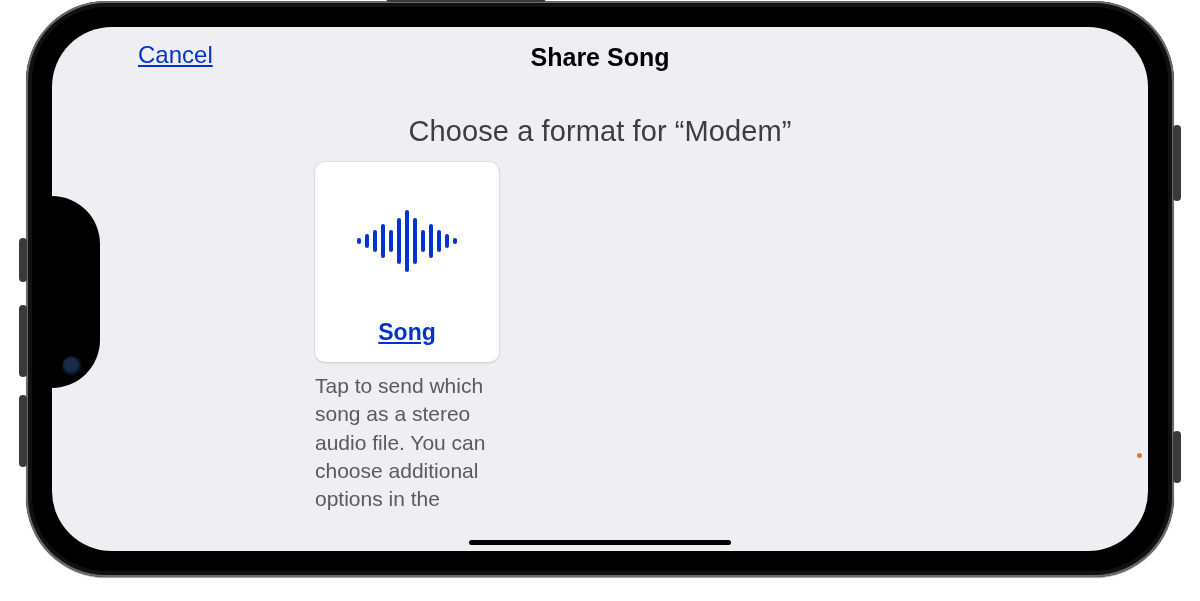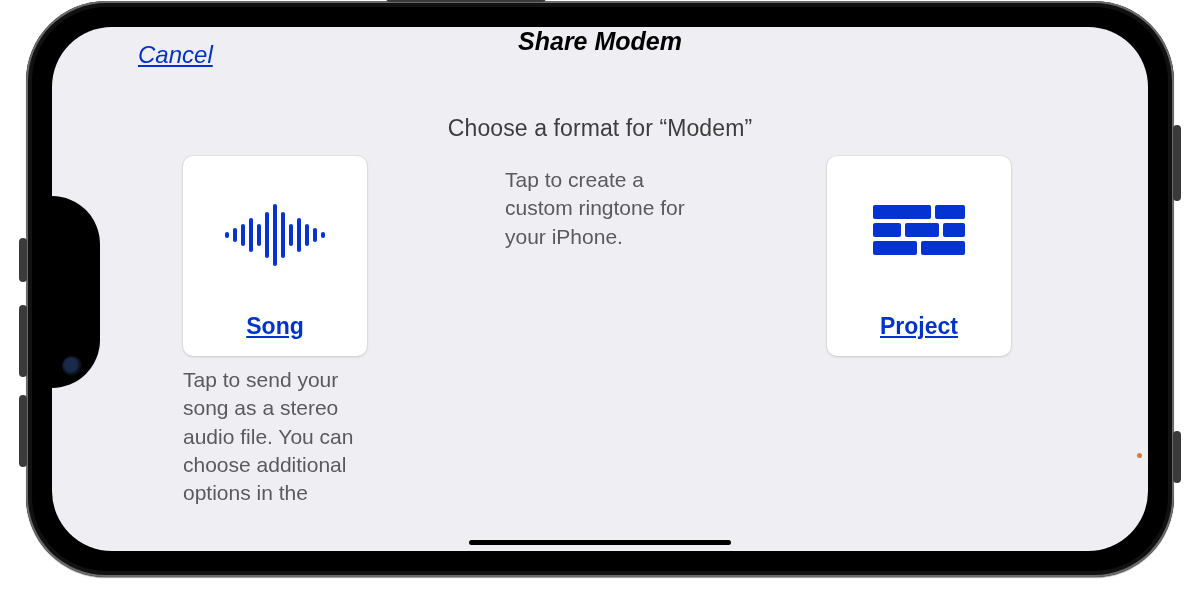--- a/index.html
+++ b/index.html
@@ -62,54 +62,52 @@
   .side-top { left: 360px; top: -7px; width: 160px; height: 8px; }
   .side-r1 { right: -7px; top: 124px; width: 8px; height: 76px; }
   .side-r2 { right: -7px; top: 430px; width: 8px; height: 52px; }
   .side-l1 { left: -7px; bottom: 110px; width: 8px; height: 72px; }
   .side-l2 { left: -7px; bottom: 200px; width: 8px; height: 72px; }
   .side-l3 { left: -7px; bottom: 295px; width: 8px; height: 44px; }
 
   
   .hdr {
     display: flex;
-    align-items: flex-start;
+    align-items: center;
     justify-content: center;
     height: 60px;
     position: relative;
-    font-style: italic;
   }
   .cancel {
     position: absolute;
     left: 86px;
     top: 14px;
     color: #0033cc;
     font-size: 24px;
     text-decoration: underline;
     cursor: pointer;
   }
   .title {
     font-size: 25px;
     font-weight: 700;
     color: #000;
   }
   .subtitle {
     text-align: center;
-    font-size: 23px;
+    font-size: 29px;
     color: #3d3d3f;
     margin-top: 28px;
     margin-bottom: 14px;
     letter-spacing: .1px;
   }
 
   
   .cards {
     display: flex;
     justify-content: center;
-    gap: 132px;
     padding: 0 40px;
   }
   .col { width: 190px; }
   .card {
     width: 184px;
     height: 200px;
     background: #fff;
     border-radius: 10px;
     box-shadow: 0 1px 3px rgba(0,0,0,.12), 0 0 0 1px rgba(0,0,0,.04);
     display: flex;
@@ -178,21 +176,21 @@
     <div class="bezel">
       <div class="screen">
 
         <div class="notch">
           <span class="cam"></span>
         </div>
         <span class="privacy-dot"></span>
 
         <div class="hdr">
           <a class="cancel">Cancel</a>
-          <div class="title">Share Modem</div>
+          <div class="title">Share Song</div>
         </div>
 
         <div class="subtitle">Choose a format for “Modem”</div>
 
         <div class="cards">
 
           <div class="col">
             <div class="card">
               <div class="iconwrap">
                 <svg width="120" height="70" viewBox="0 0 120 70">
@@ -208,44 +206,27 @@
                     <line x1="76" y1="26" x2="76" y2="44"></line>
                     <line x1="84" y1="20" x2="84" y2="50"></line>
                     <line x1="92" y1="26" x2="92" y2="44"></line>
                     <line x1="100" y1="30" x2="100" y2="40"></line>
                     <line x1="108" y1="34" x2="108" y2="36"></line>
                   </g>
                 </svg>
               </div>
               <span class="card-label">Song</span>
             </div>
-            <div class="desc">Tap to send your song as a stereo audio file. You can choose additional options in the</div>
+            <div class="desc">Tap to send which song as a stereo audio file. You can choose additional options in the</div>
           </div>
 
           <div class="col">
-            <div class="desc">Tap to create a custom ringtone for your iPhone.</div>
           </div>
 
           <div class="col">
-            <div class="card">
-              <div class="iconwrap">
-                <svg width="92" height="60" viewBox="0 0 92 60">
-                  <g fill="#0433d1">
-                    <rect x="0" y="0" width="58" height="14" rx="2"></rect>
-                    <rect x="62" y="0" width="30" height="14" rx="2"></rect>
-                    <rect x="0" y="18" width="28" height="14" rx="2"></rect>
-                    <rect x="32" y="18" width="34" height="14" rx="2"></rect>
-                    <rect x="70" y="18" width="22" height="14" rx="2"></rect>
-                    <rect x="0" y="36" width="44" height="14" rx="2"></rect>
-                    <rect x="48" y="36" width="44" height="14" rx="2"></rect>
-                  </g>
-                </svg>
-              </div>
-              <span class="card-label">Project</span>
-            </div>
           </div>
 
         </div>
 
         <div class="home-ind"></div>
       </div>
     </div>
   </div>
 </div>
 

